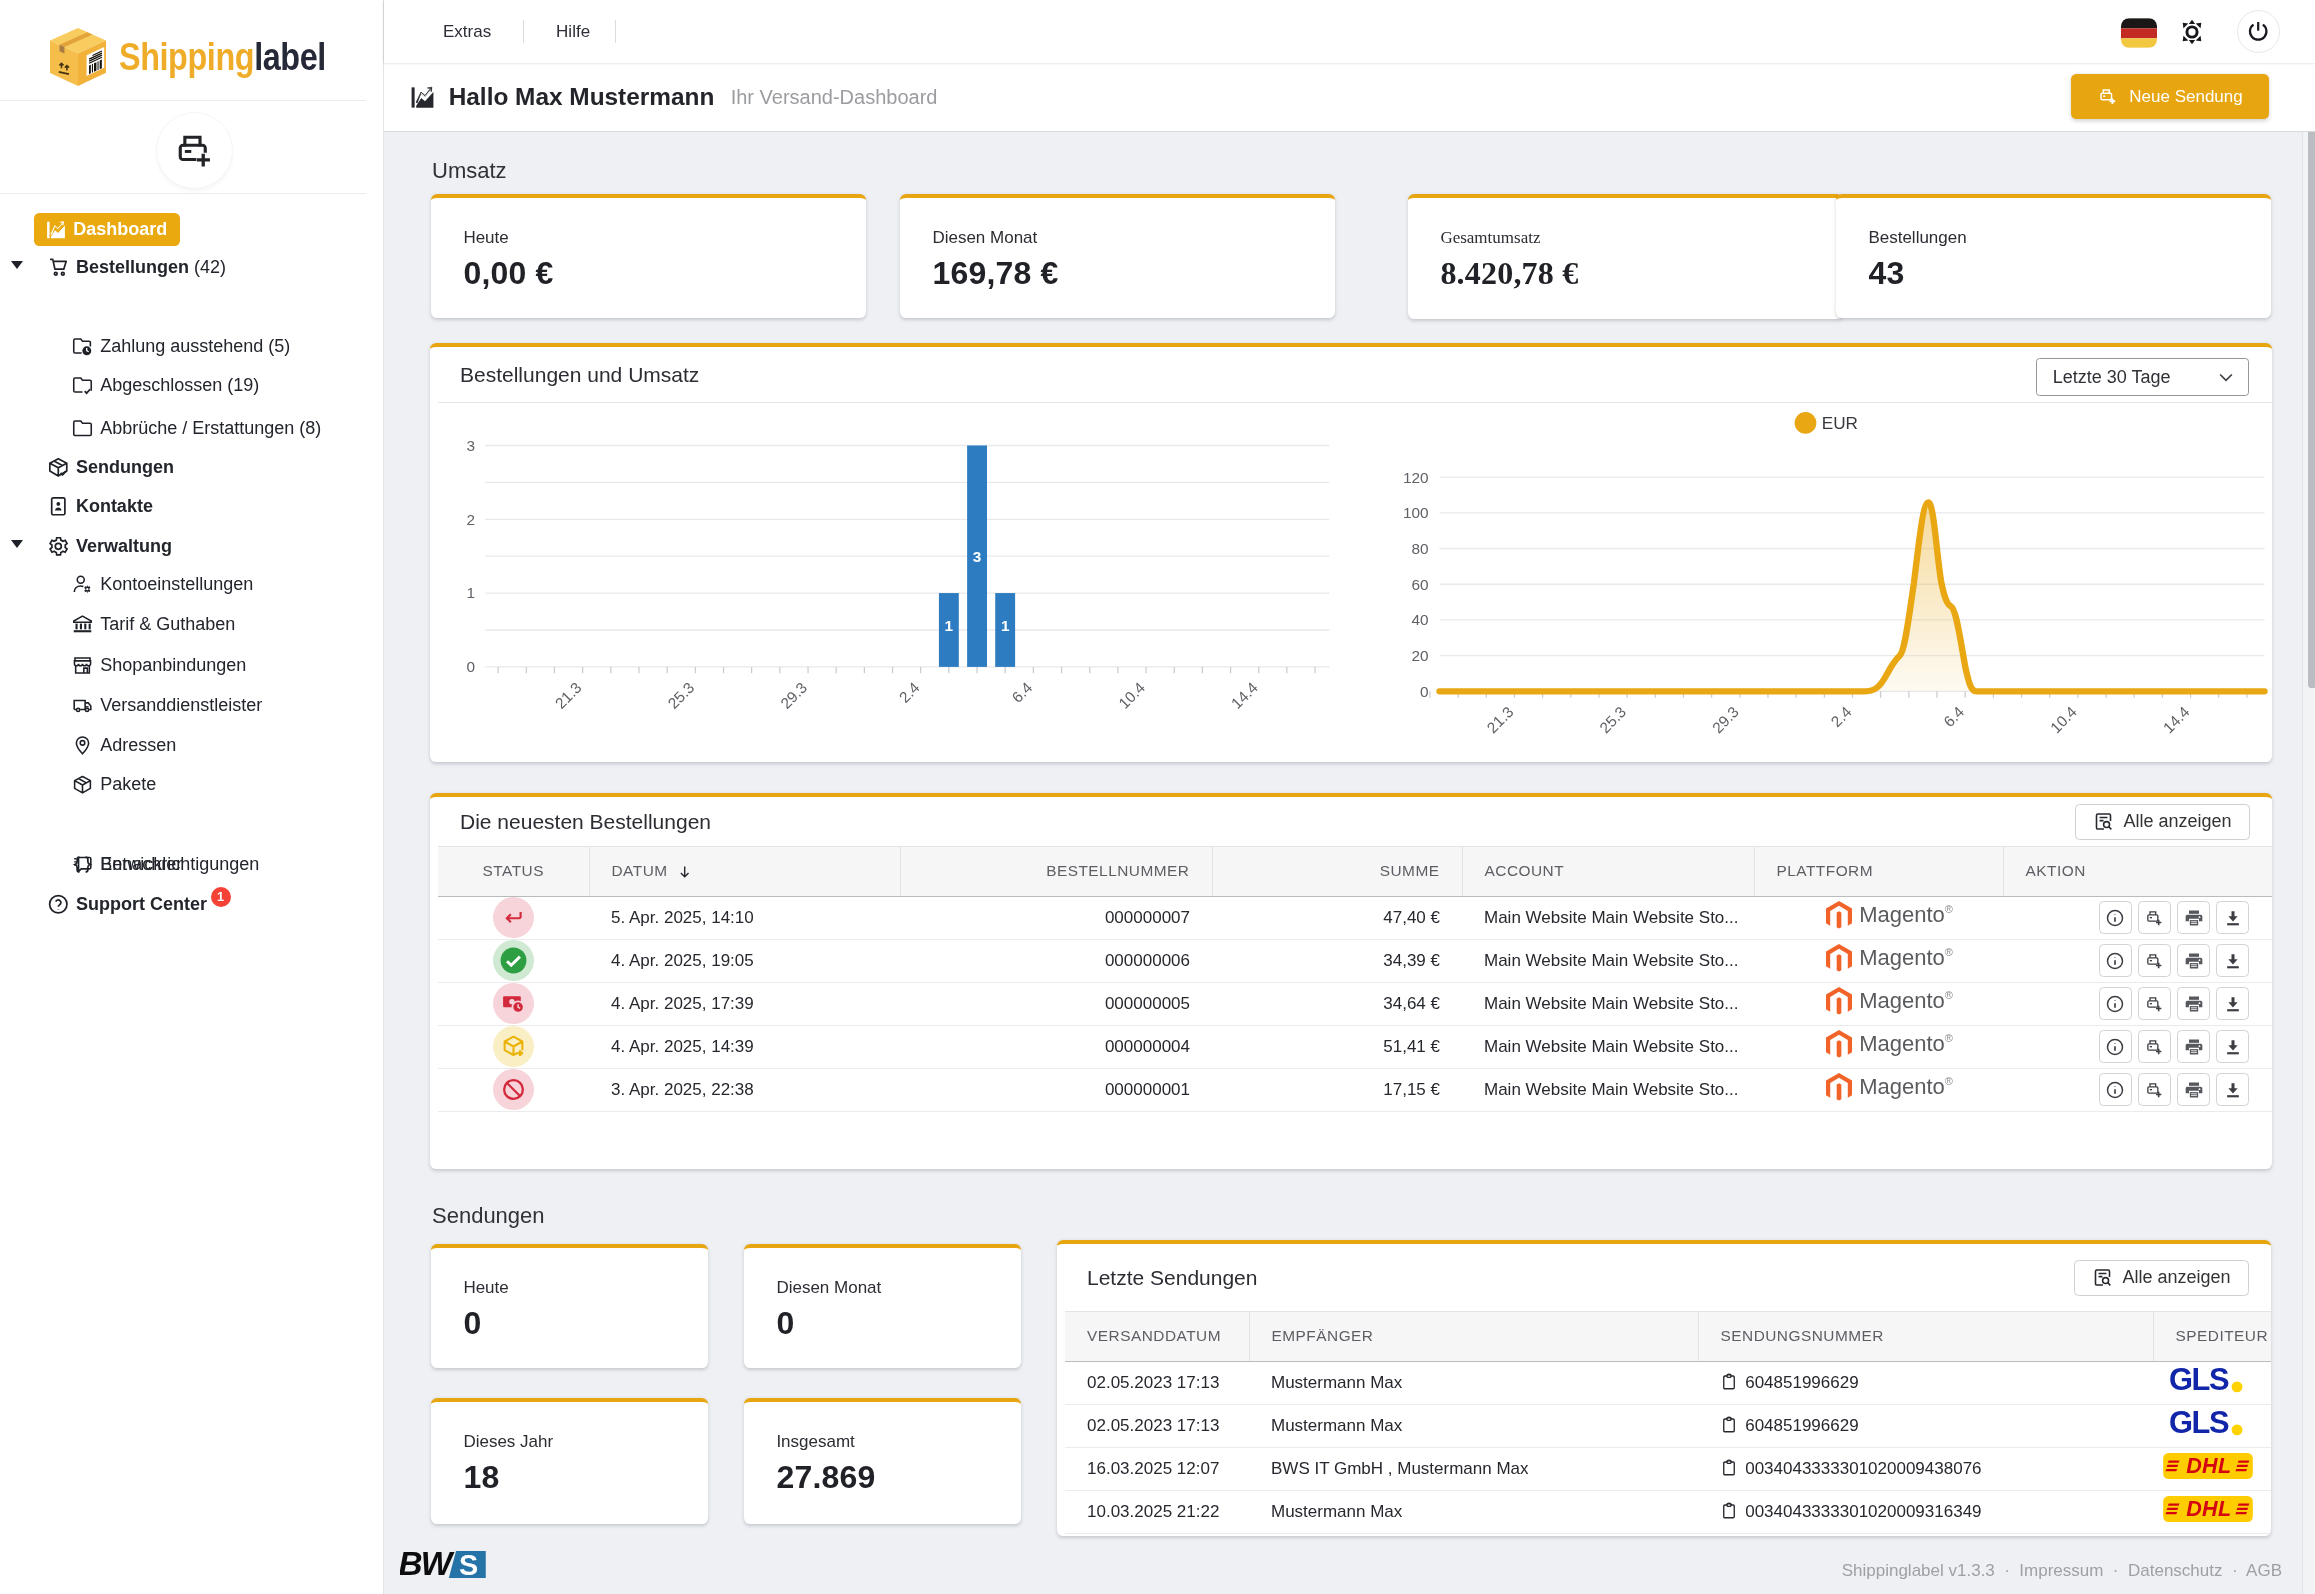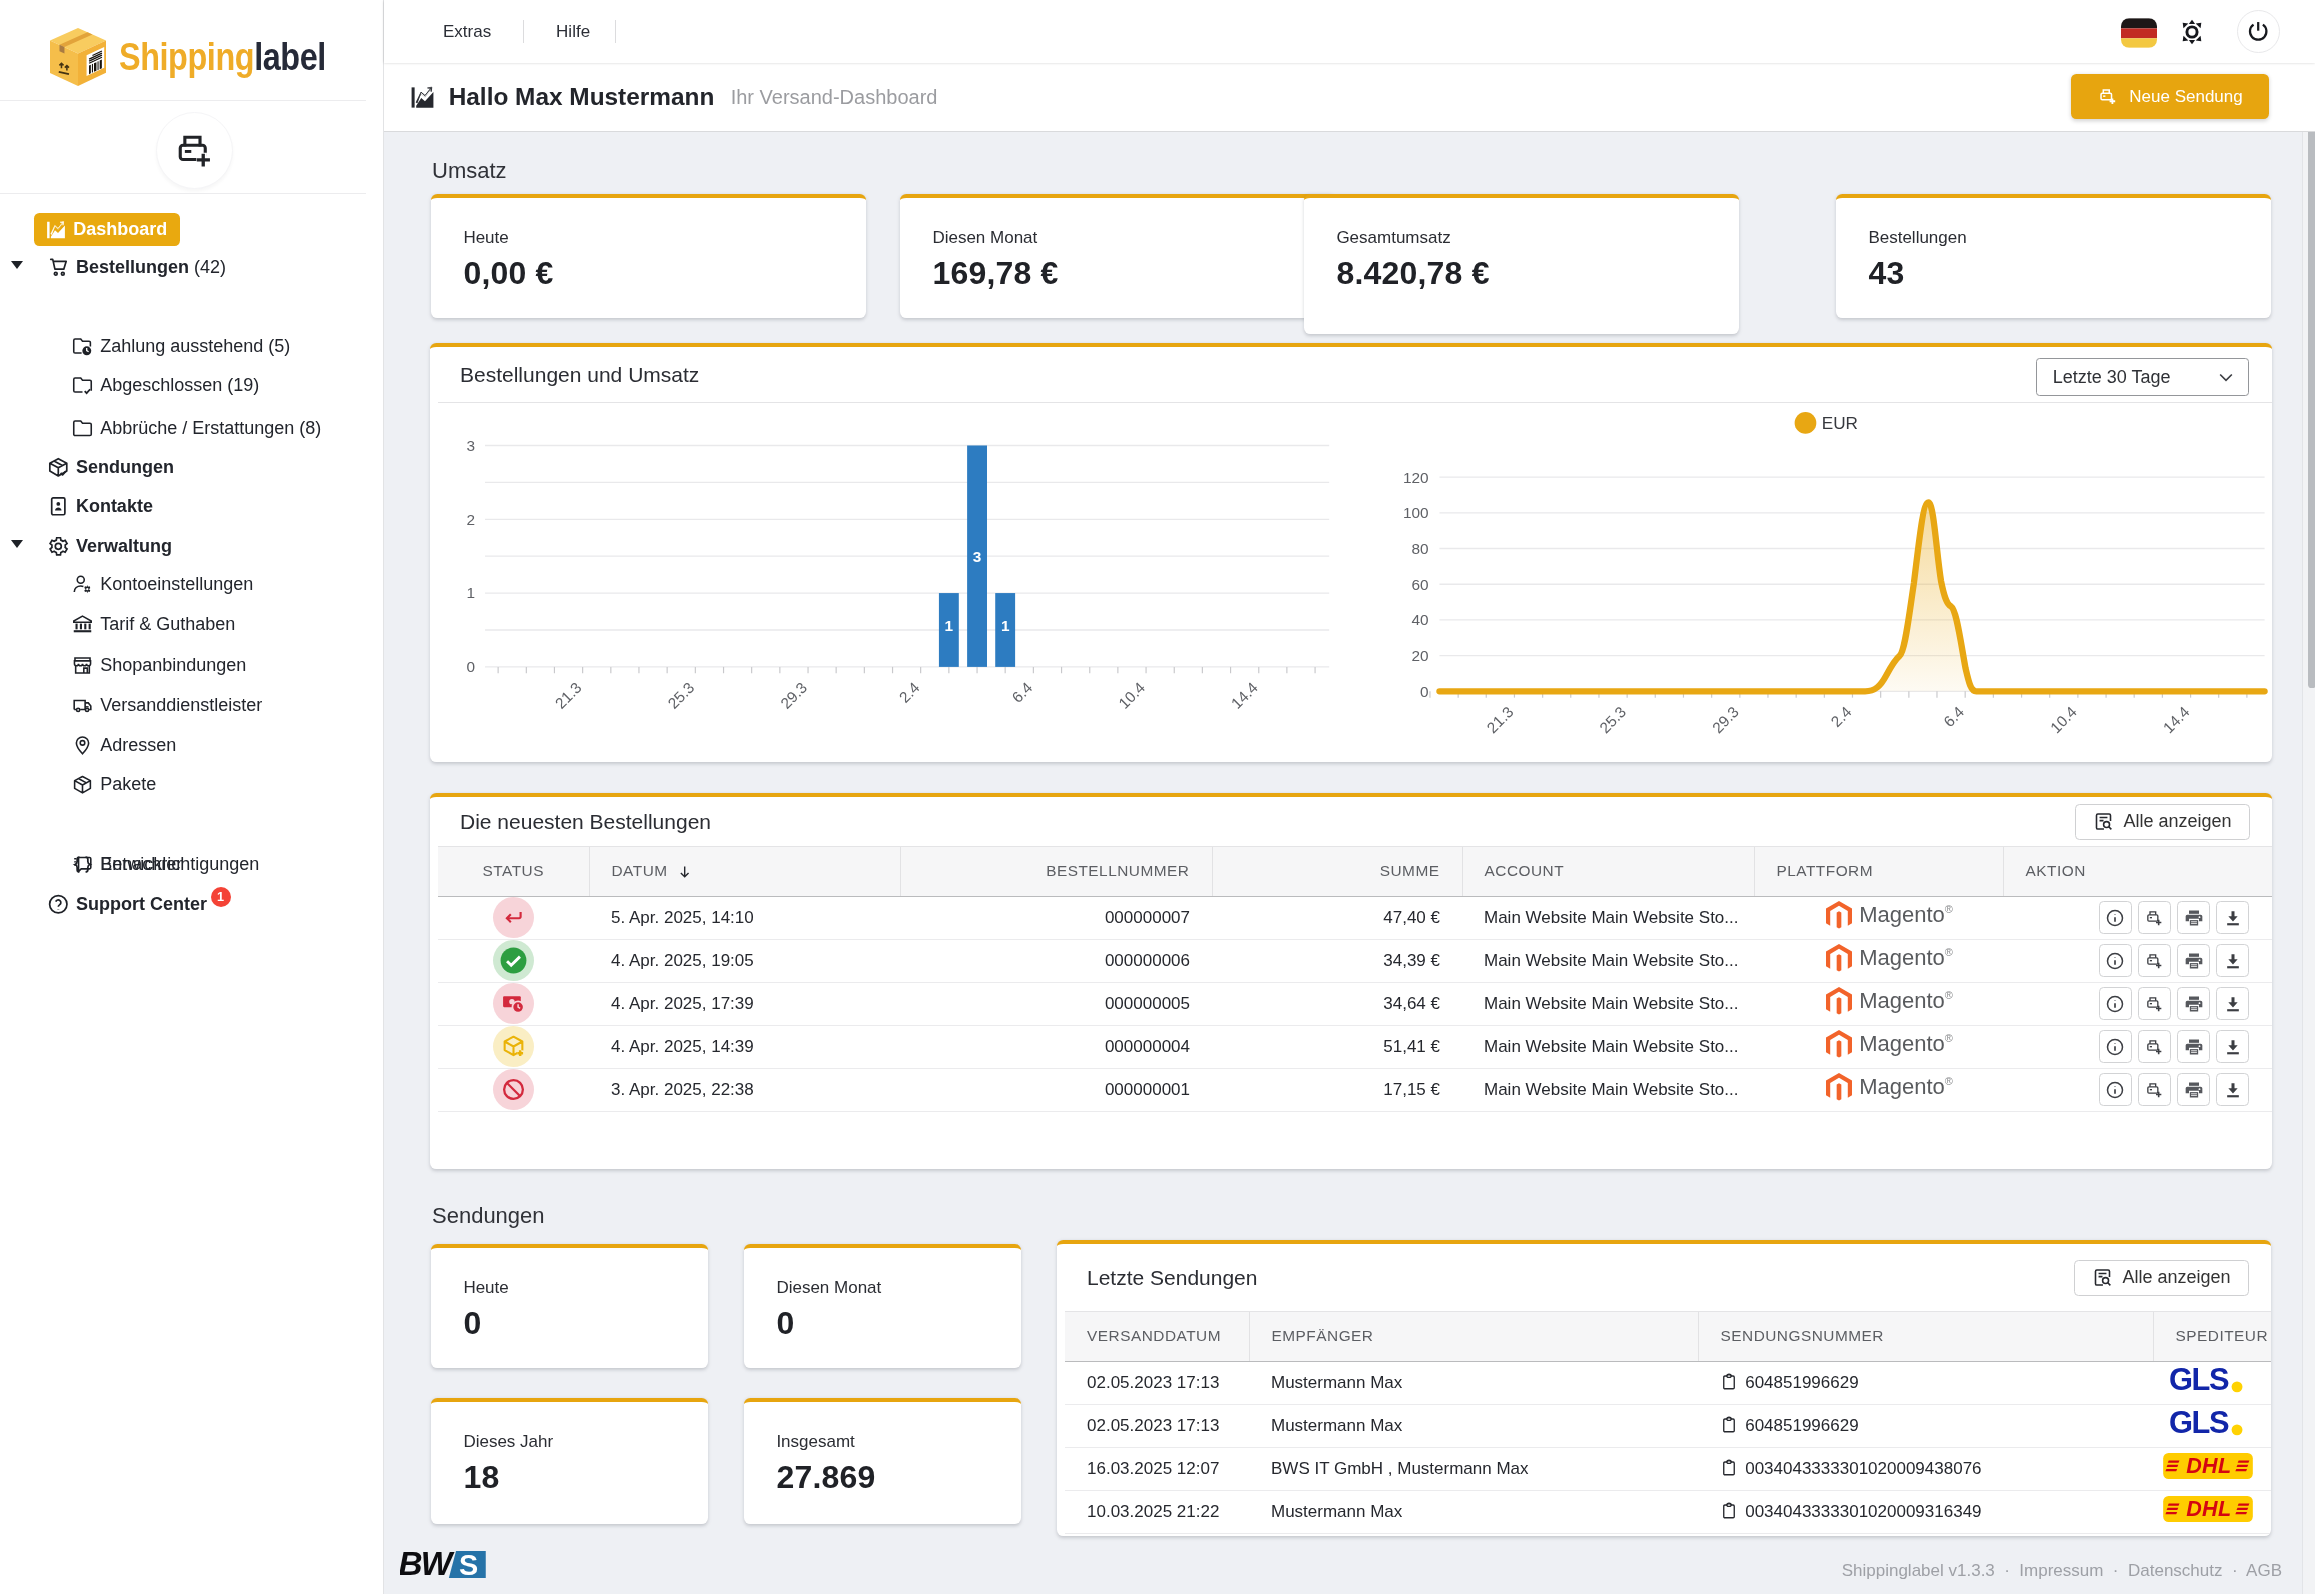--- a/index.html
+++ b/index.html
@@ -312,21 +312,21 @@
 <div class="h2" style="left:432px;top:138px;margin-top:20px;">Umsatz</div>
 
 <div class="card stat" style="left:431px;top:194px;width:435px;height:124px;">
   <div class="lbl">Heute</div>
     <div class="val">0,00 €</div>
 </div>
 <div class="card stat" style="left:900px;top:194px;width:435px;height:124px;">
   <div class="lbl">Diesen Monat</div>
     <div class="val">169,78 €</div>
 </div>
-<div class="card stat" style="left:1304px;top:194px;width:435px;height:140px;">
+<div class="card stat" style="left:1408px;top:194px;width:435px;height:125px;font-family:Liberation Serif, serif;">
   <div class="lbl">Gesamtumsatz</div>
     <div class="val">8.420,78 €</div>
 </div>
 <div class="card stat" style="left:1836px;top:194px;width:435px;height:124px;">
   <div class="lbl">Bestellungen</div>
     <div class="val">43</div>
 </div>
 
 <div class="card" style="left:430px;top:343px;width:1842px;height:419px;">
   <div class="cardhead" style="height:56px;">

